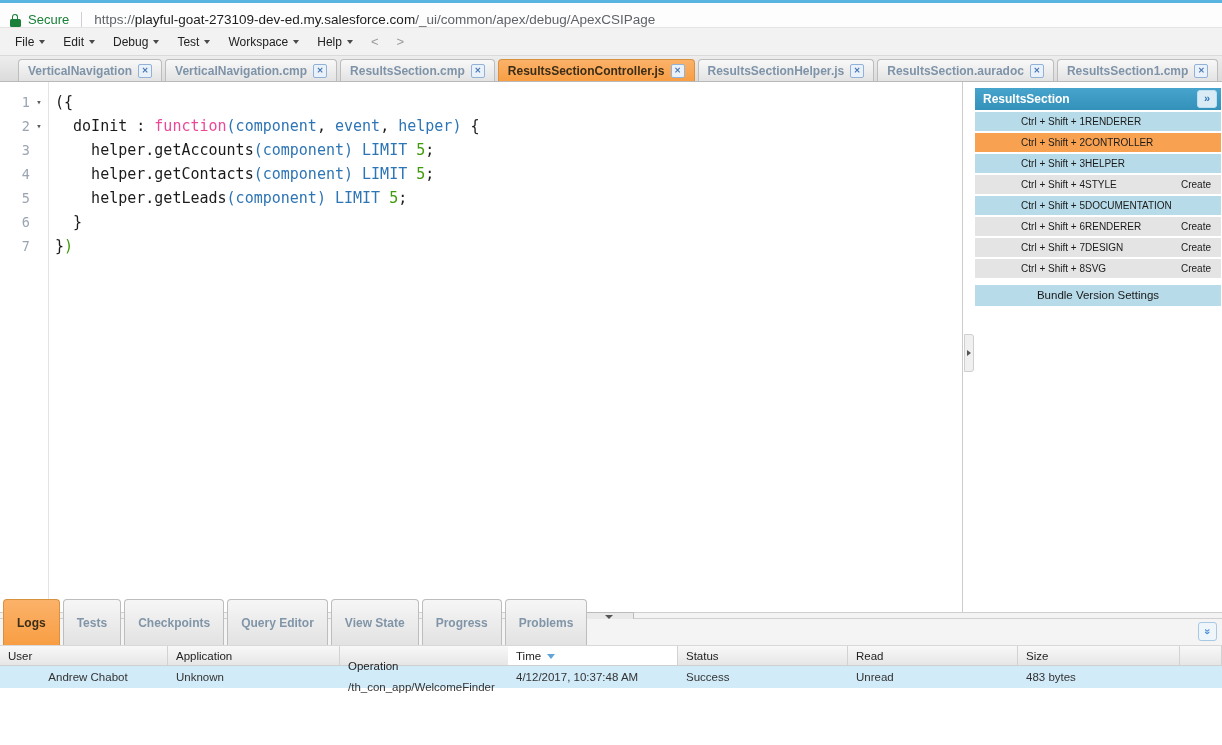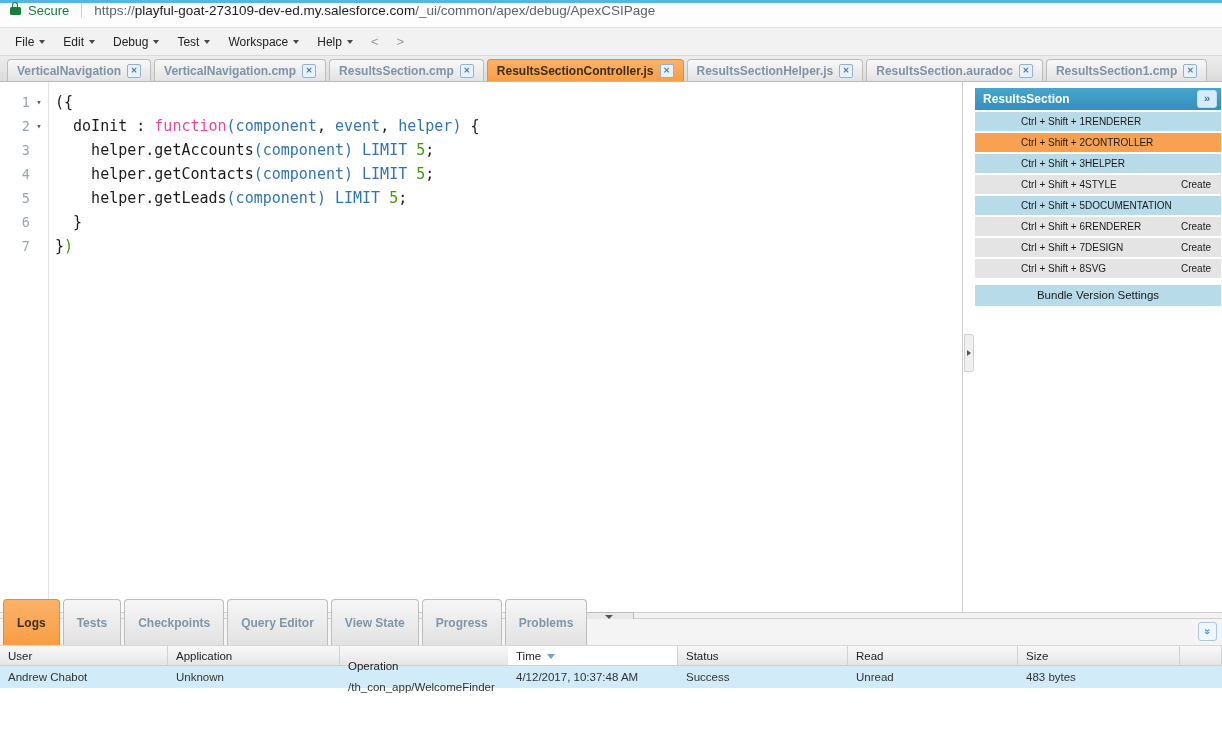--- a/index.html
+++ b/index.html
@@ -4,37 +4,37 @@
 <style>
   html,body{margin:0;padding:0;}
   body{
     width:1222px;height:745px;position:relative;overflow:hidden;
     background:#ffffff;font-family:"Liberation Sans",sans-serif;
     -webkit-font-smoothing:antialiased;
   }
   
   .top-strip{position:absolute;top:0;left:0;right:0;height:3px;background:#5ab4e2;}
   .browser-bar{position:absolute;top:3px;left:0;right:0;height:25px;background:#fdfdfd;
-    border-bottom:1px solid #e4e4e4;display:flex;align-items:flex-start;padding:0 10px;box-sizing:border-box;}
+    border-bottom:1px solid #e4e4e4;display:flex;align-items:flex-end;padding:0 10px;box-sizing:border-box;}
   .lock-icon{position:relative;width:11px;height:8px;background:#188038;border-radius:1.5px;margin-top:4px;flex:none;}
   .lock-icon::before{content:"";position:absolute;top:-5px;left:2px;width:4px;height:5px;
     border:1.5px solid #188038;border-bottom:none;border-radius:3px 3px 0 0;}
   .secure-label{color:#188038;font-size:13px;margin-left:7px;}
   .chrome-divider{width:1px;height:15px;background:#cfcfcf;margin:0 12px;}
   .url{font-size:13.5px;color:#5f6368;white-space:nowrap;}
   .url .domain{color:#1b1d1f;}
   
   .menu-bar{position:absolute;top:28px;left:0;right:0;height:28px;background:#f2f2f2;
     border-bottom:1px solid #dadada;display:flex;align-items:center;padding-left:6px;box-sizing:border-box;}
   .menu-item{display:flex;align-items:center;gap:5px;font-size:12px;color:#222;padding:4px 9px;cursor:default;}
   .menu-caret{width:0;height:0;border:3px solid transparent;border-top:4px solid #4a4a4a;margin-top:4px;}
   .nav-arrow{font-size:13px;color:#9a9a9a;padding:0 9px;}
   
   .tab-bar{position:absolute;top:56px;left:0;right:0;height:26px;background:linear-gradient(#ededed,#dbdbdb);
-    border-bottom:1px solid #b9b9b9;display:flex;align-items:flex-end;padding:0 7px;gap:3px;box-sizing:border-box;}
+    border-bottom:1px solid #b9b9b9;display:flex;align-items:flex-end;padding:0 18px;gap:3px;box-sizing:border-box;}
   .etab{height:21px;display:flex;align-items:center;gap:6px;padding:0 9px;
     border:1px solid #bdbdbd;border-bottom:none;border-radius:4px 4px 0 0;
     background:linear-gradient(#f8f8f8,#e3e3e3);font-size:12px;font-weight:bold;color:#7e93a8;white-space:nowrap;}
   .etab.active{background:linear-gradient(#fbb269,#f89e44);border-color:#d8913f;color:#3c2d18;}
   .tab-close{width:12px;height:12px;flex:none;border:1px solid #92b1d6;border-radius:2px;
     background:#e9f1fa;color:#4a77b0;font-size:8px;line-height:11px;text-align:center;font-weight:bold;}
   
   .main{position:absolute;top:82px;left:0;right:0;height:530px;background:#fff;}
   .editor{position:absolute;left:0;top:0;bottom:0;width:963px;border-right:1px solid #cccccc;background:#fff;padding-top:8px;box-sizing:border-box;}
   .gutter-line{position:absolute;left:48px;top:0;bottom:0;width:1px;background:#e4e4e4;}
@@ -83,21 +83,21 @@
   .collapse-btn{position:absolute;right:5px;top:3px;width:17px;height:17px;border:1px solid #a8c8e4;
     border-radius:3px;background:#eef5fb;color:#4a90d9;display:flex;align-items:center;justify-content:center;}
   .collapse-glyph{display:inline-block;transform:rotate(90deg);font-size:11px;font-weight:bold;line-height:1;}
   .table-header{display:flex;height:21px;background:linear-gradient(#f8f8f8,#e6e6e6);
     border-top:1px solid #d8d8d8;border-bottom:1px solid #cfcfcf;font-size:11.5px;color:#222;box-sizing:border-box;}
   .th{display:flex;align-items:center;padding-left:8px;border-right:1px solid #d2d2d2;box-sizing:border-box;gap:6px;}
   .th.sorted{background:#ffffff;}
   .sort-arrow{width:0;height:0;border-left:4px solid transparent;border-right:4px solid transparent;border-top:5px solid #63a4d8;margin-top:1px;}
   .table-row{display:flex;height:22px;background:#d2ebf8;font-size:11.5px;color:#333;align-items:center;box-sizing:border-box;}
   .td{padding-left:8px;box-sizing:border-box;overflow:hidden;white-space:nowrap;}
-  .c0{width:168px;flex:none;} .c1{width:172px;flex:none;} .c2{width:168px;flex:none;margin-top:20px;}
+  .c0{width:168px;flex:none;text-align:center;} .c1{width:172px;flex:none;} .c2{width:168px;flex:none;margin-top:20px;}
   .c3{width:170px;flex:none;} .c4{width:170px;flex:none;} .c5{width:170px;flex:none;}
   .c6{width:162px;flex:none;} .c7{flex:1;}
 </style>
 </head>
 <body>
 
 <div class="top-strip"></div>
 
 <div class="browser-bar">
   <span class="lock-icon"></span>

